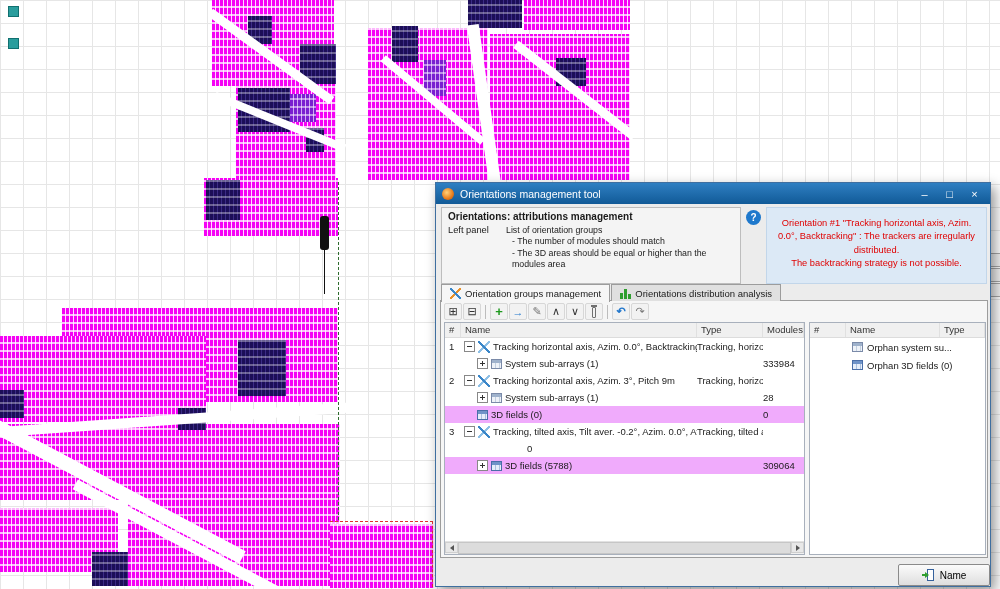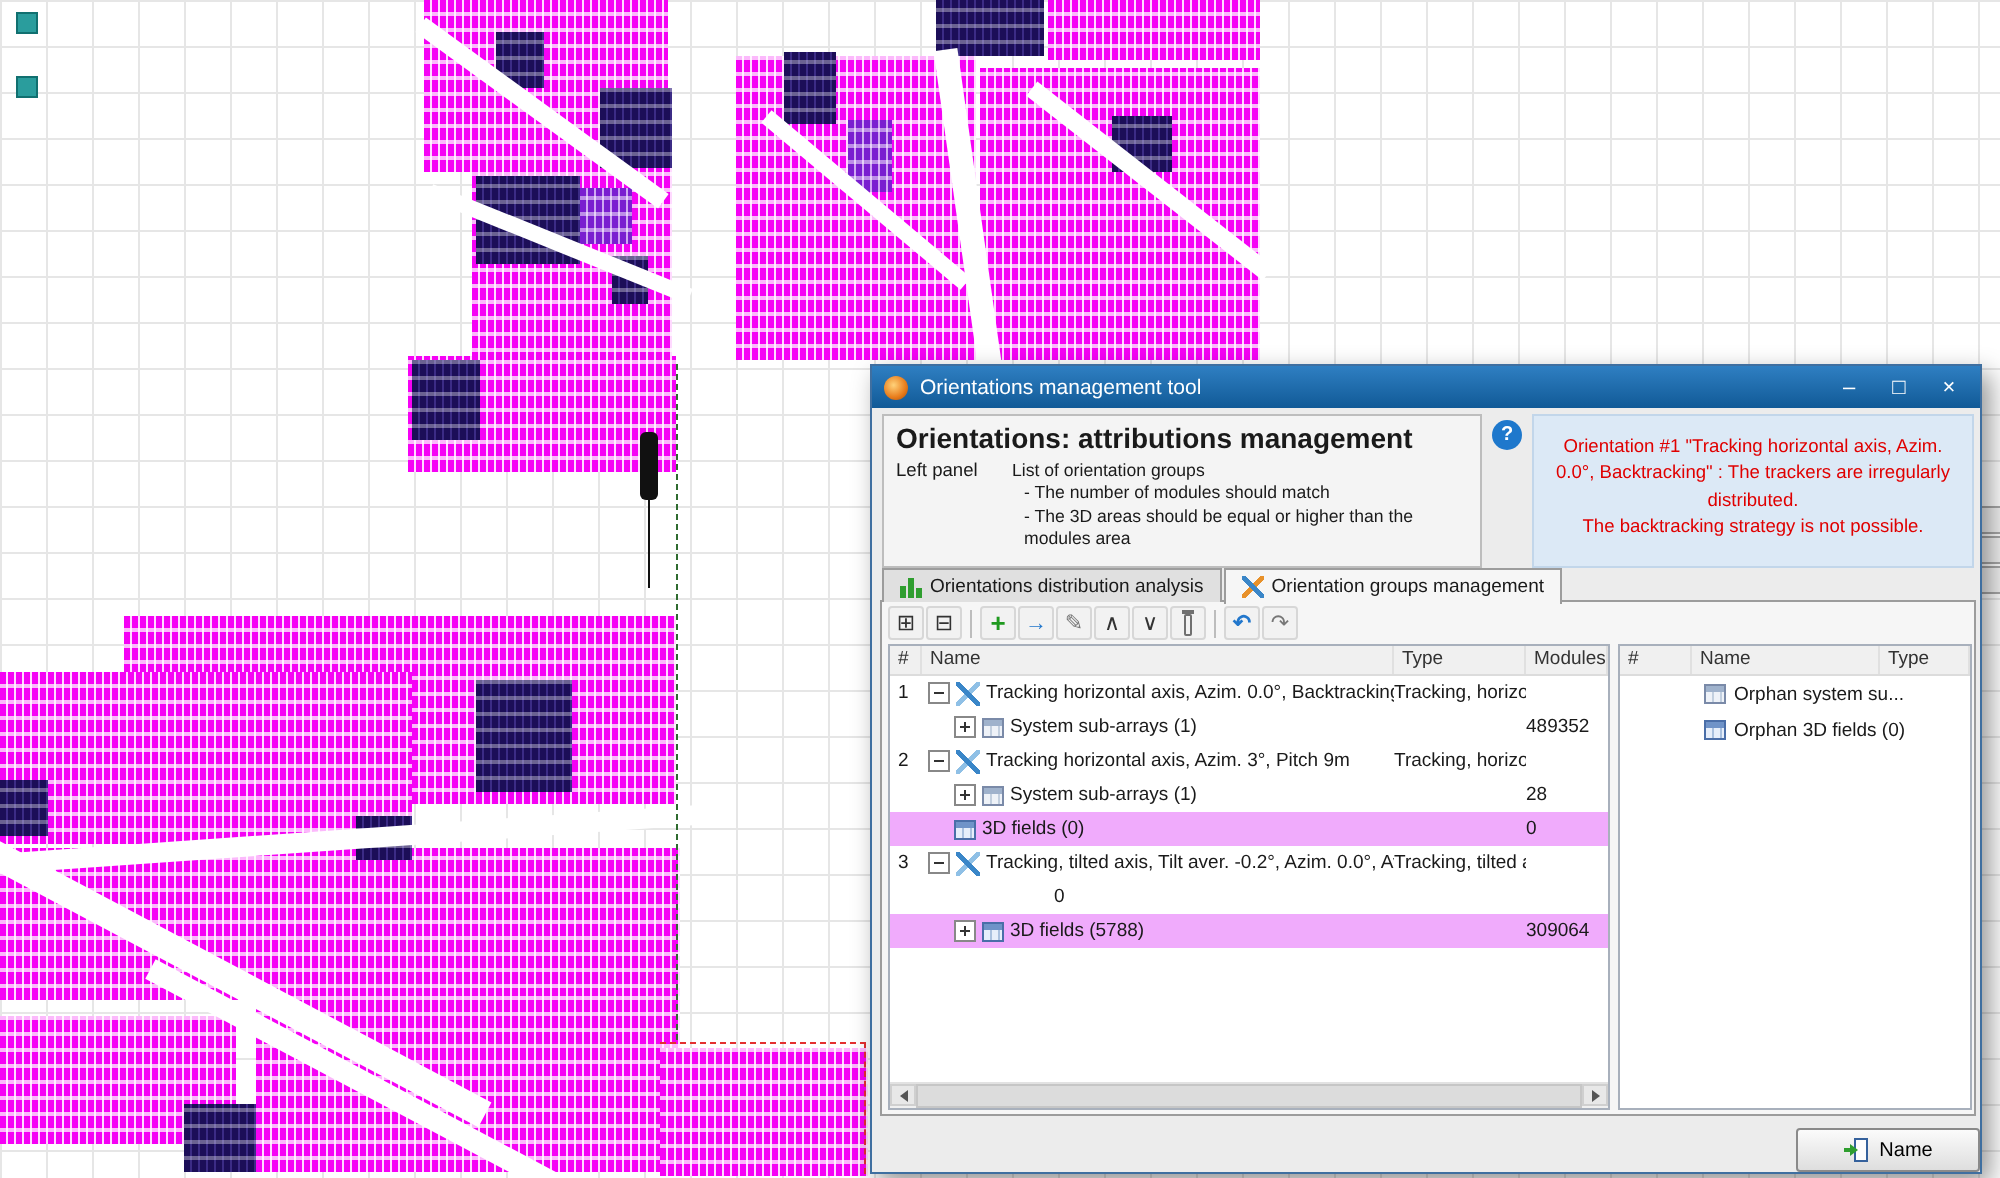--- a/index.html
+++ b/index.html
@@ -38,21 +38,21 @@
     background:linear-gradient(#2f7fc2,#115a97);display:flex;align-items:center;
     padding:0 3px 0 6px;color:#fff}
   .app-icon{width:12px;height:12px;border-radius:50%;flex:none;
     background:radial-gradient(circle at 40% 38%,#ffd27a,#e87b1a 60%,#a34a0c)}
   .title-text{flex:1;margin-left:6px;font-size:10.5px;white-space:nowrap}
   .winbtn{width:25px;height:17px;display:flex;align-items:center;justify-content:center;
     font-size:11px;color:#fff;cursor:default}
 
   .info-box{position:absolute;left:5px;top:24px;width:300px;height:77px;background:#f4f4f4;
     border:1px solid #bdbdbd;padding:3px 6px;box-sizing:border-box;overflow:hidden}
-  .info-title{font-weight:bold;font-size:14px;margin-bottom:3px}
+  .info-title{font-weight:bold;font-size:10px;margin-bottom:3px}
   .info-grid{display:grid;grid-template-columns:54px 1fr;column-gap:4px;
     font-size:8.8px;line-height:1.28}
   .info-label{font-size:9.3px}
   .indent{margin-left:6px}
 
   .help-icon{position:absolute;left:310px;top:27px;width:15px;height:15px;border-radius:50%;
     background:#1e78cc;color:#fff;font-weight:bold;font-size:10px;
     display:flex;align-items:center;justify-content:center}
 
   .warn-box{position:absolute;left:330px;top:24px;width:221px;height:77px;background:#dce9f6;
@@ -230,28 +230,28 @@
 
   <div class="help-icon">?</div>
 
   <div class="warn-box">
     <span>Orientation #1 "Tracking horizontal axis, Azim. 0.0°, Backtracking" : The trackers are irregularly distributed.</span><br>
     <span>The backtracking strategy is not possible.</span>
   </div>
 
   <div class="tabs">
 
+      <div class="tab active">
+        <span class="tabicon orient"></span>
+        <span>Orientation groups management</span>
+      </div>
+
       <div class="tab">
         <span class="tabicon chart"></span>
         <span>Orientations distribution analysis</span>
-      </div>
-
-      <div class="tab active">
-        <span class="tabicon orient"></span>
-        <span>Orientation groups management</span>
       </div>
 
   </div>
 
   <div class="panel">
 
     <div class="toolbar">
 
         <button class="tbtn">
           <span>⊞</span>
@@ -330,21 +330,21 @@
           </div>
 
           <div class="trow">
             <span class="c-num"></span>
             <span class="c-name sub">
               <span class="expbox plus"></span>
               <span class="ricon table"></span>
               <span>System sub-arrays (1)</span>
             </span>
             <span class="c-type"></span>
-            <span class="c-mods">489352</span>
+            <span class="c-mods">333984</span>
           </div>
 
 
           <div class="trow">
             <span class="c-num">2</span>
             <span class="c-name grp">
               <span class="expbox minus"></span>
               <span class="ricon tracker"></span>
               <span>Tracking horizontal axis, Azim. 3°, Pitch 9m</span>
             </span>

